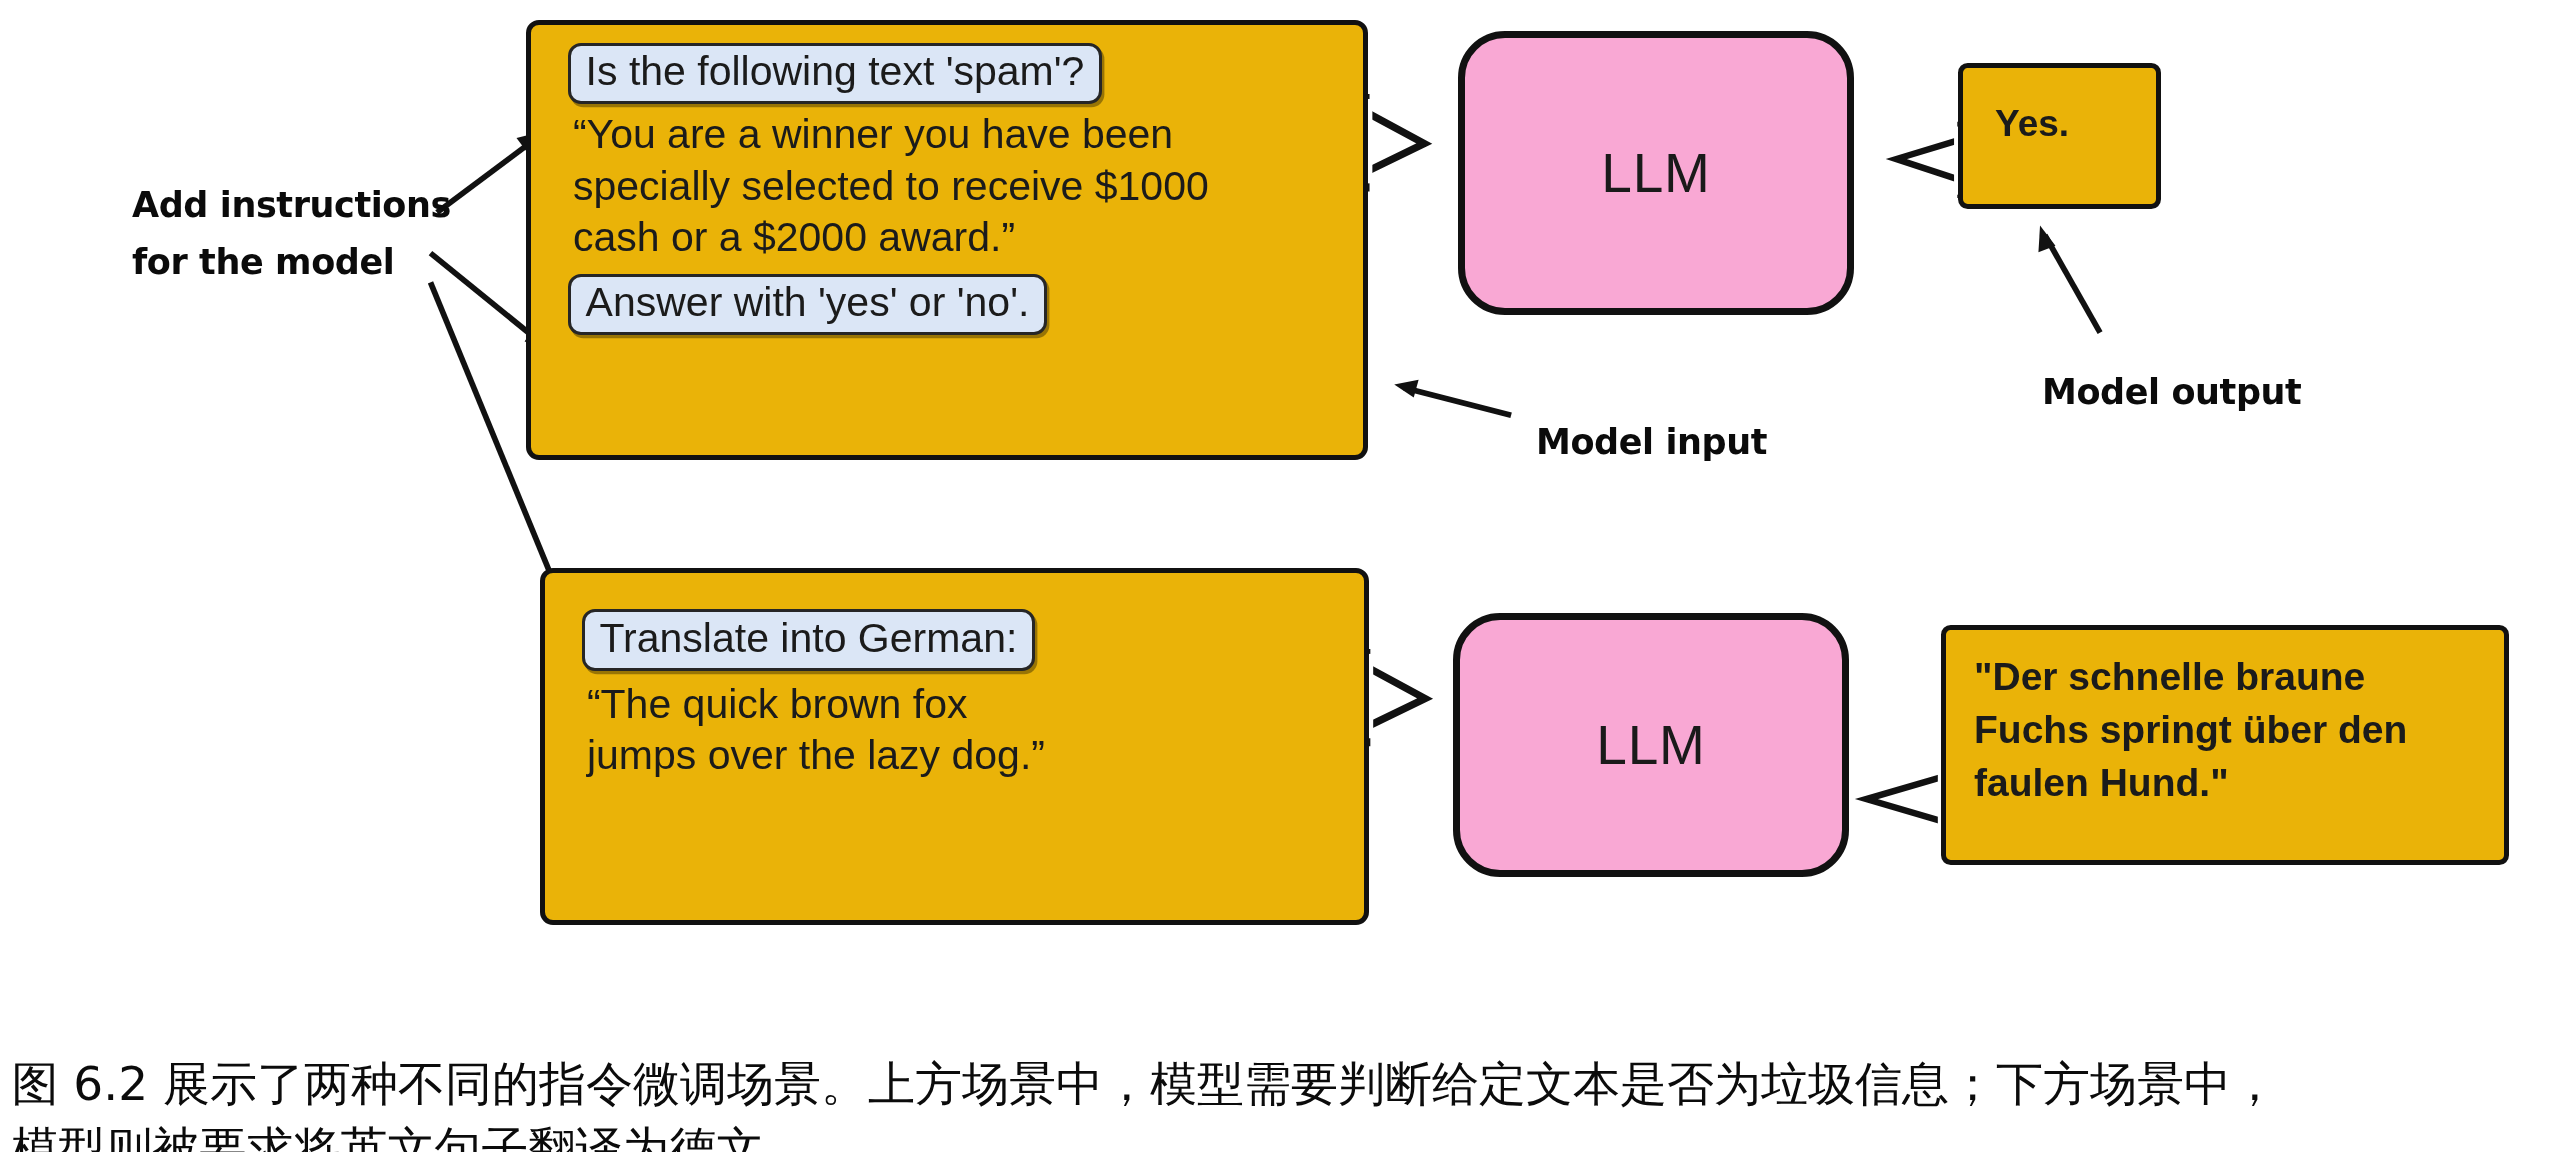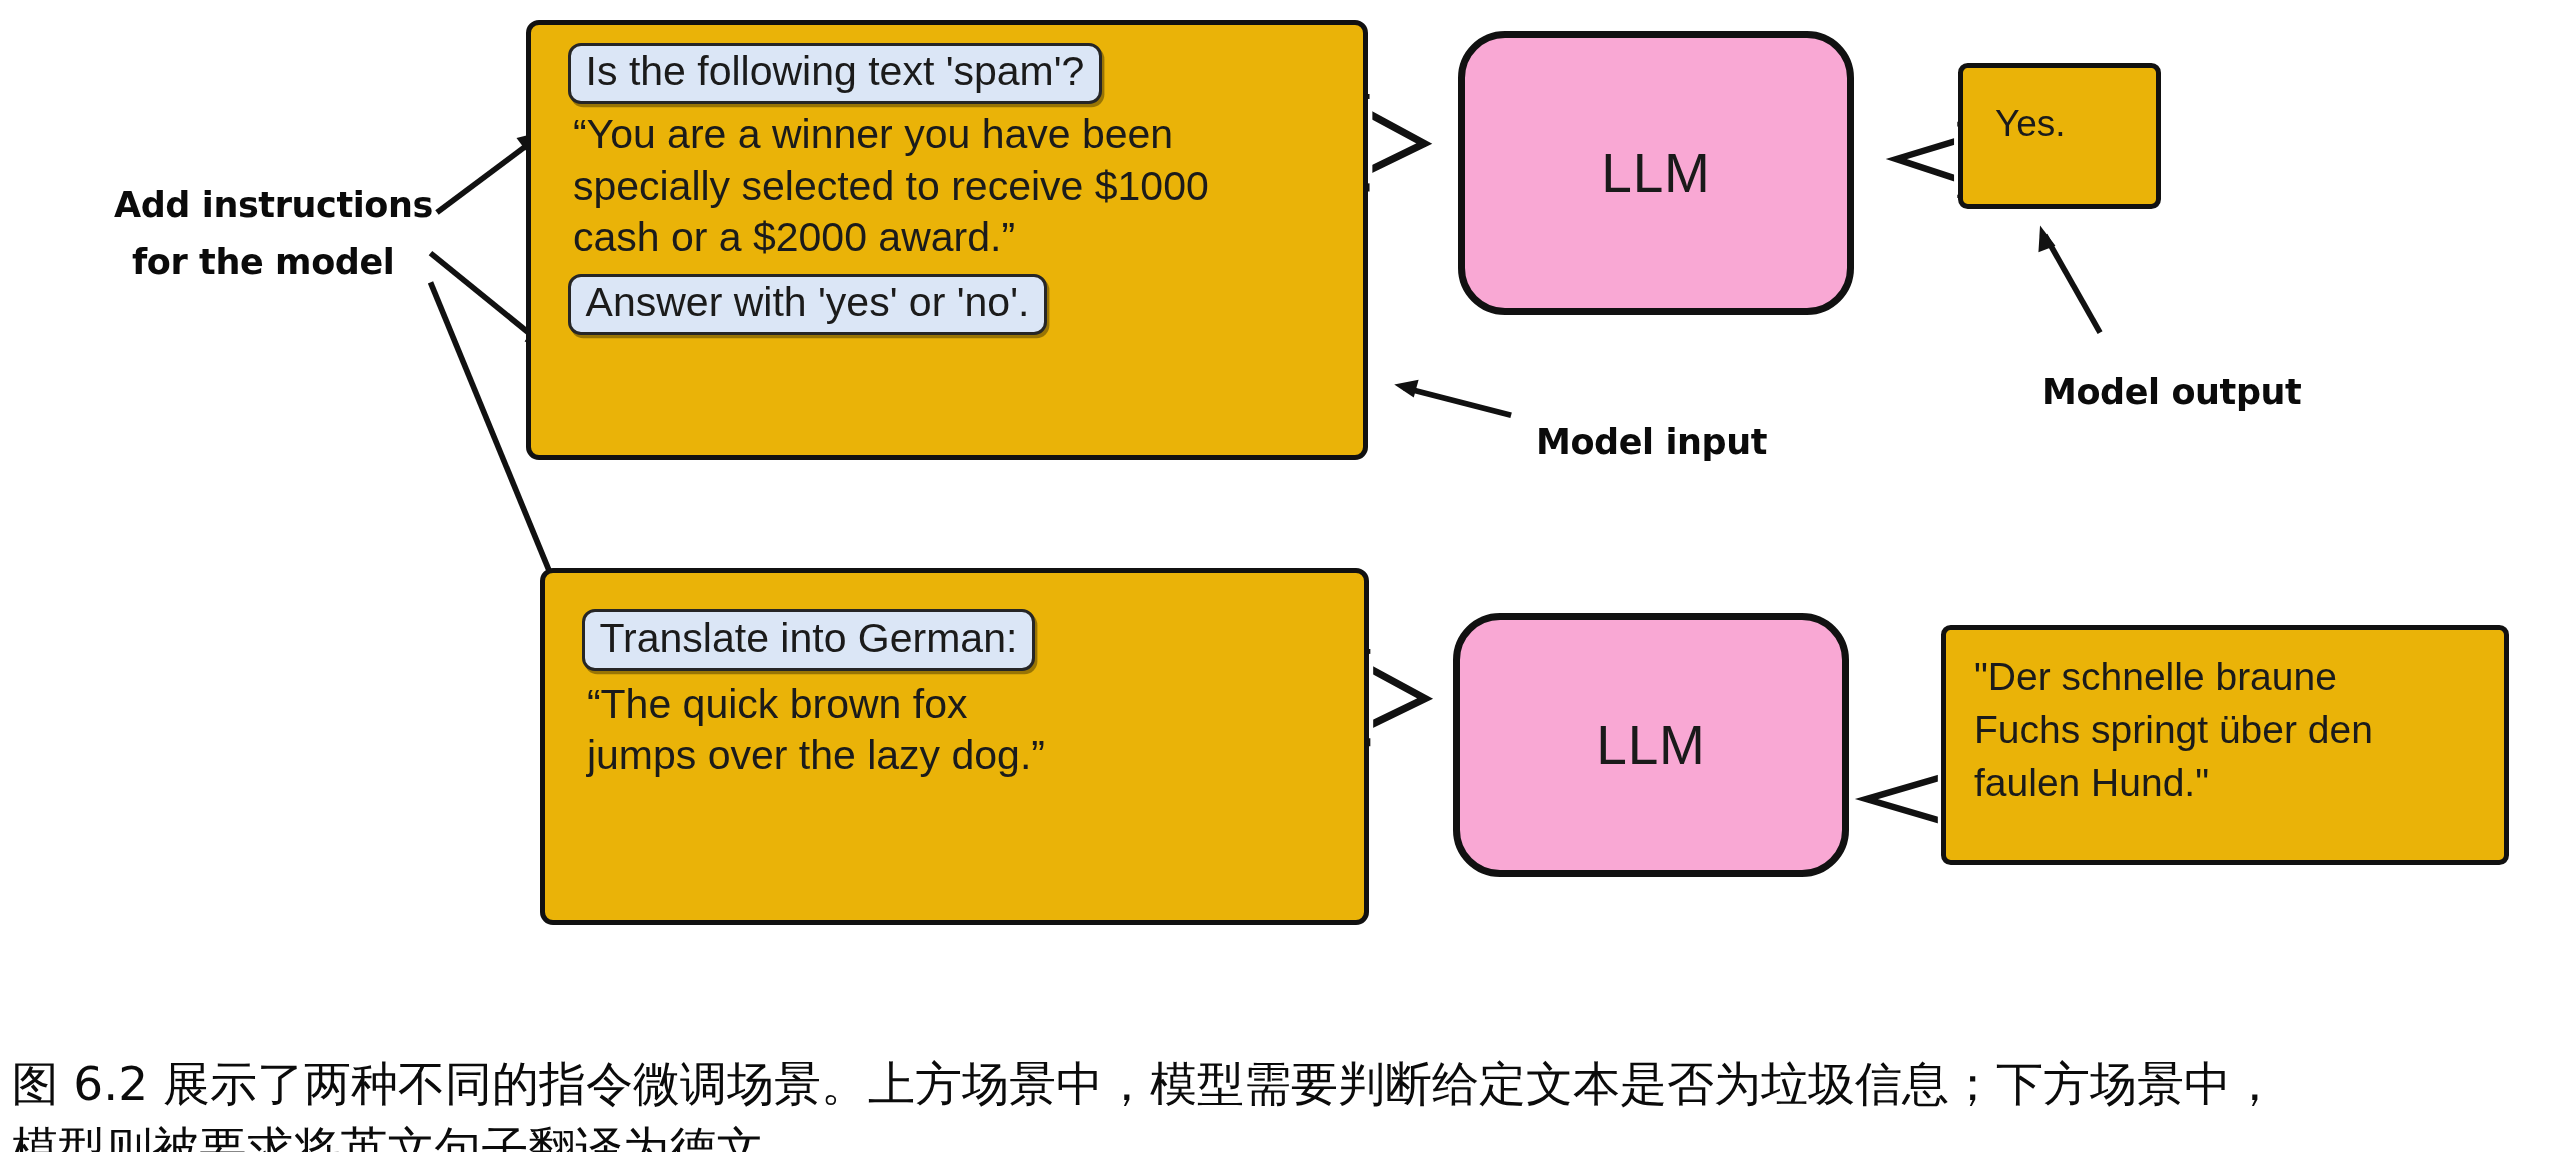--- a/index.html
+++ b/index.html
@@ -101,33 +101,33 @@
     position: absolute;
     left: 28px;
     right: 13px;
     top: 23px;
     font-size: 37px;
     line-height: 1.3;
     color: #1b1b1b;
   }
   #out-yes .out-text { font-size: 37px; top: 32px; left: 32px; }
   #out-german .out-text { font-size: 39px; top: 19.5px; left: 28px; line-height: 1.36; }
-  .out-line { white-space: nowrap; }
+  .out-line { white-space: nowrap; font-weight: bold; }
 
   
   .annot {
     position: absolute;
     font-family: "DejaVu Sans", sans-serif;
     font-weight: bold;
     font-size: 35px;
     color: #0b0b0b;
     letter-spacing: -0.4px;
     white-space: nowrap;
   }
-  #annot-add-1 { left: 114px;  top: 185px; }
+  #annot-add-1 { left: 132px;  top: 185px; }
   #annot-add-2 { left: 132px;  top: 242px; }
   #annot-model-input  { left: 1536px; top: 422px; }
   #annot-model-output { left: 2042px; top: 372px; }
 
   
   #caption {
     position: absolute;
     left: 11.4px;
     top: 1052px;
     width: 2557px;

